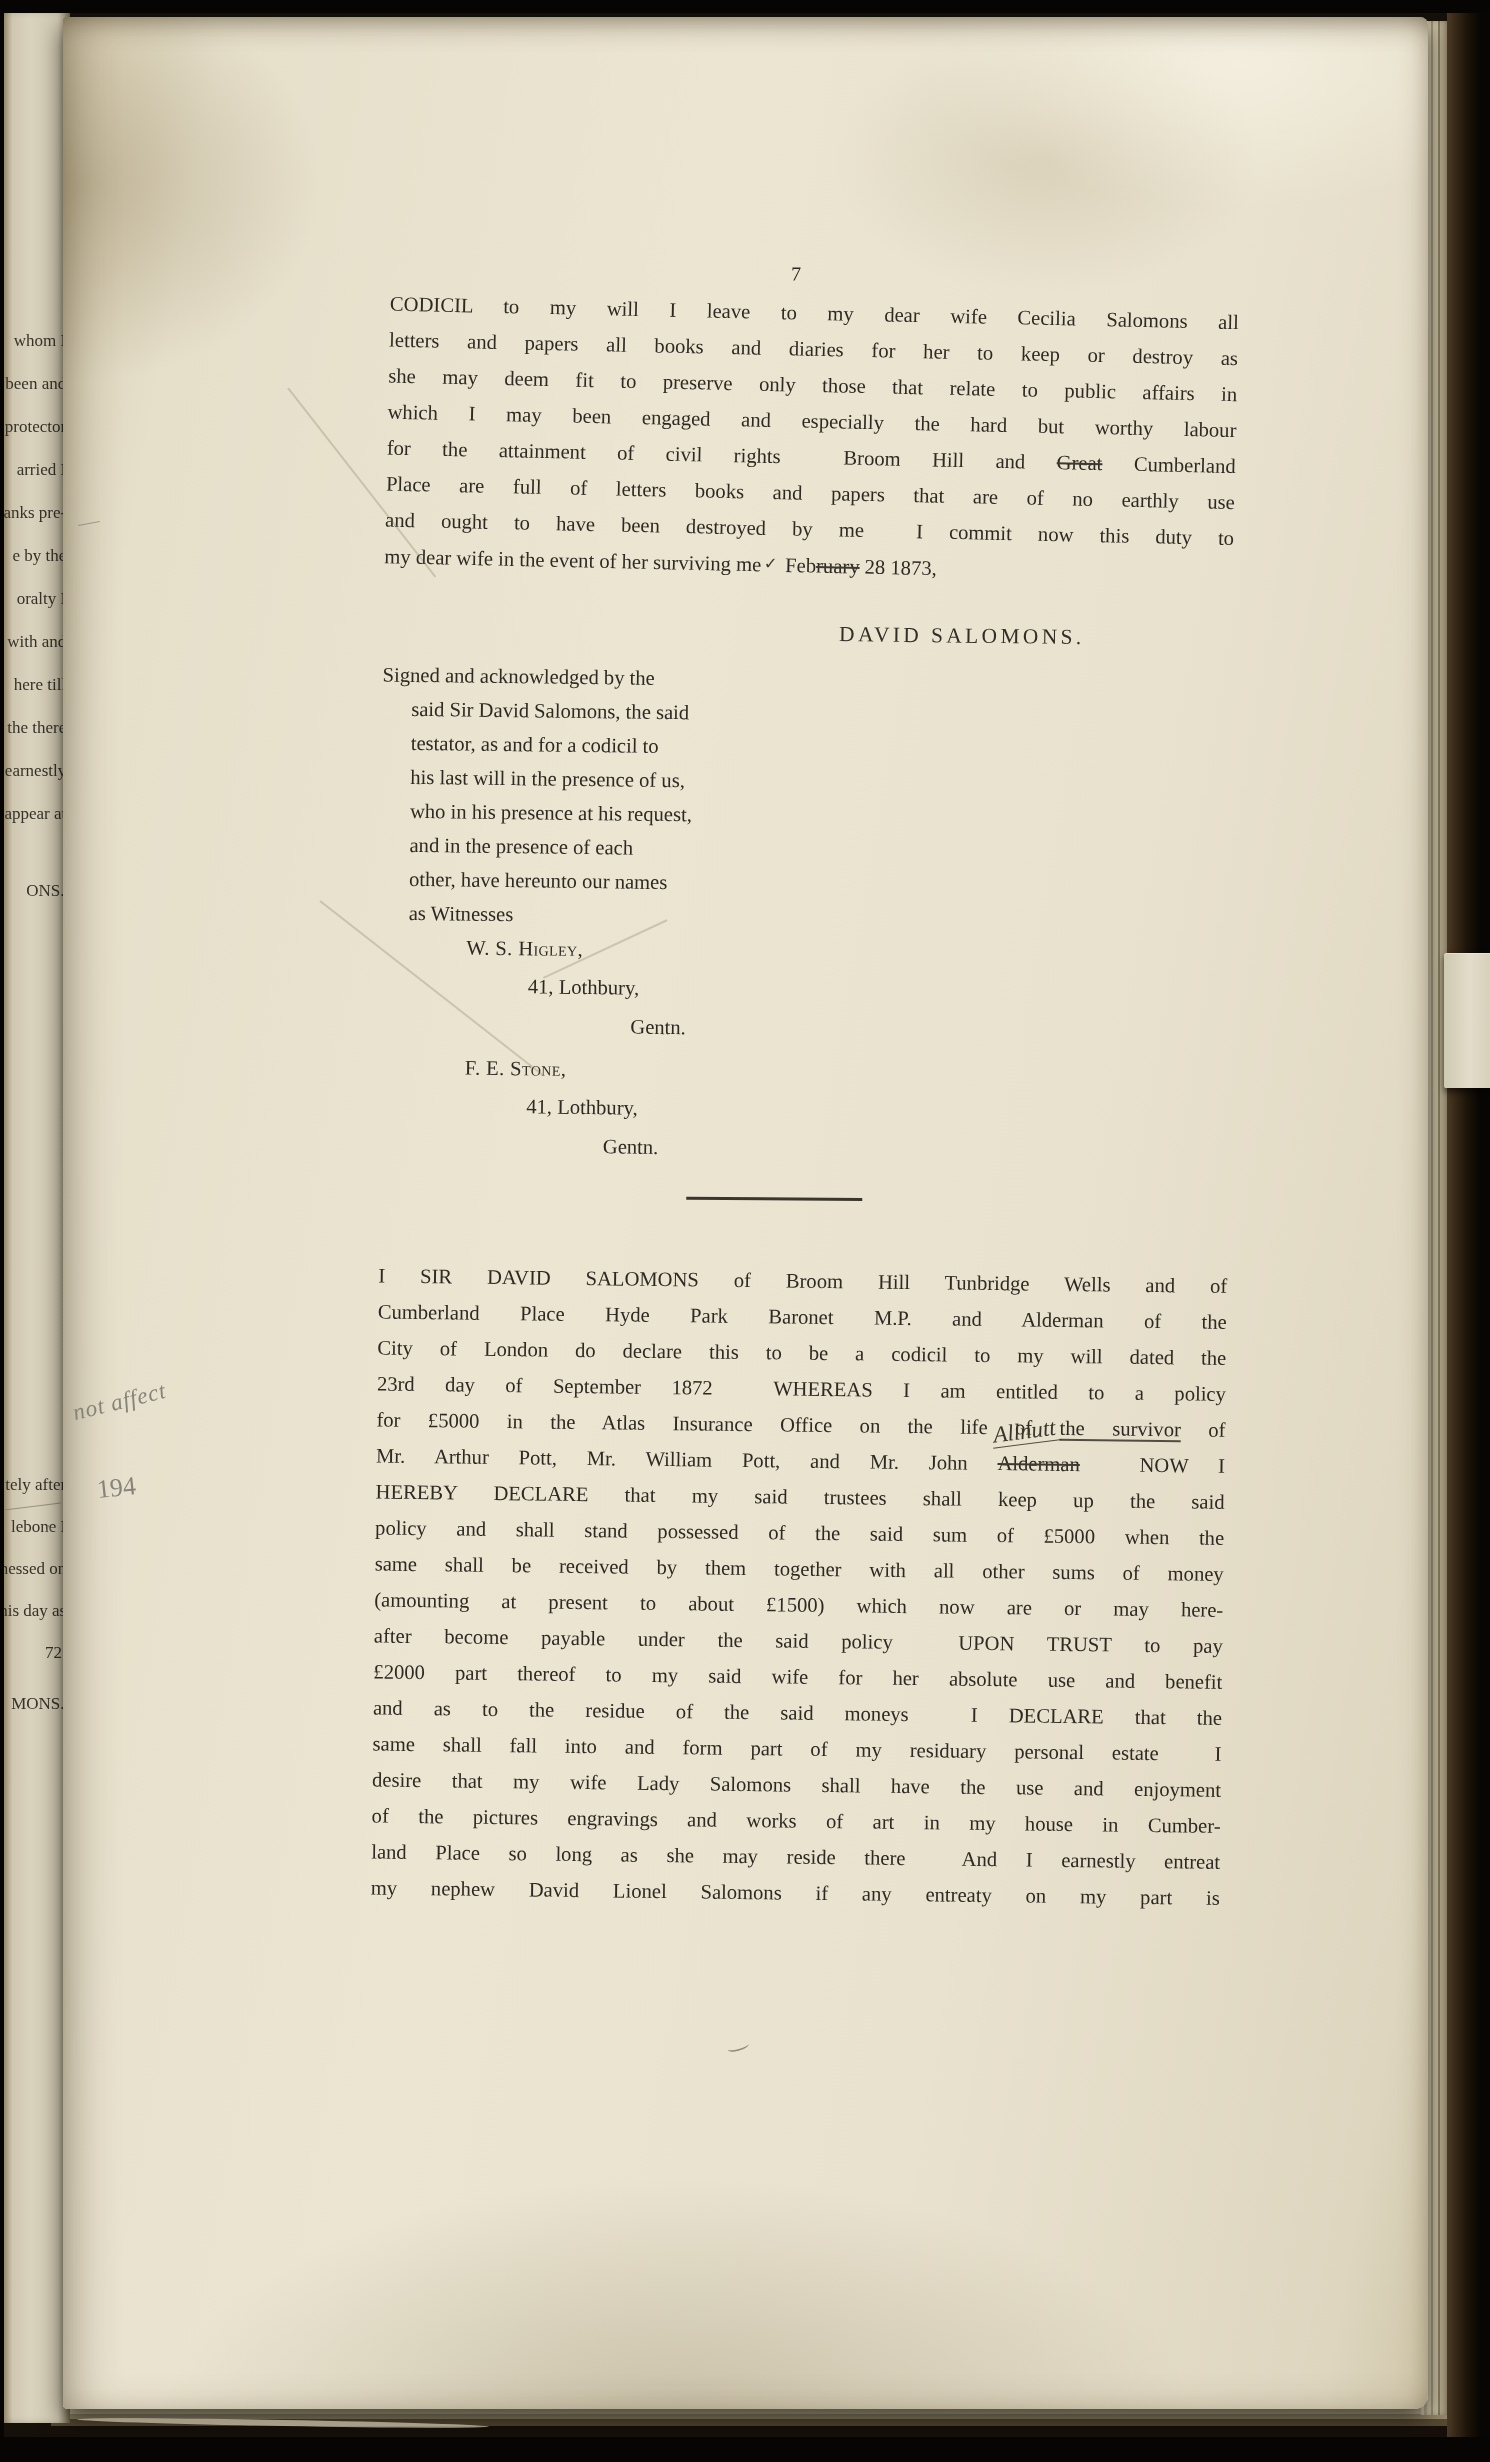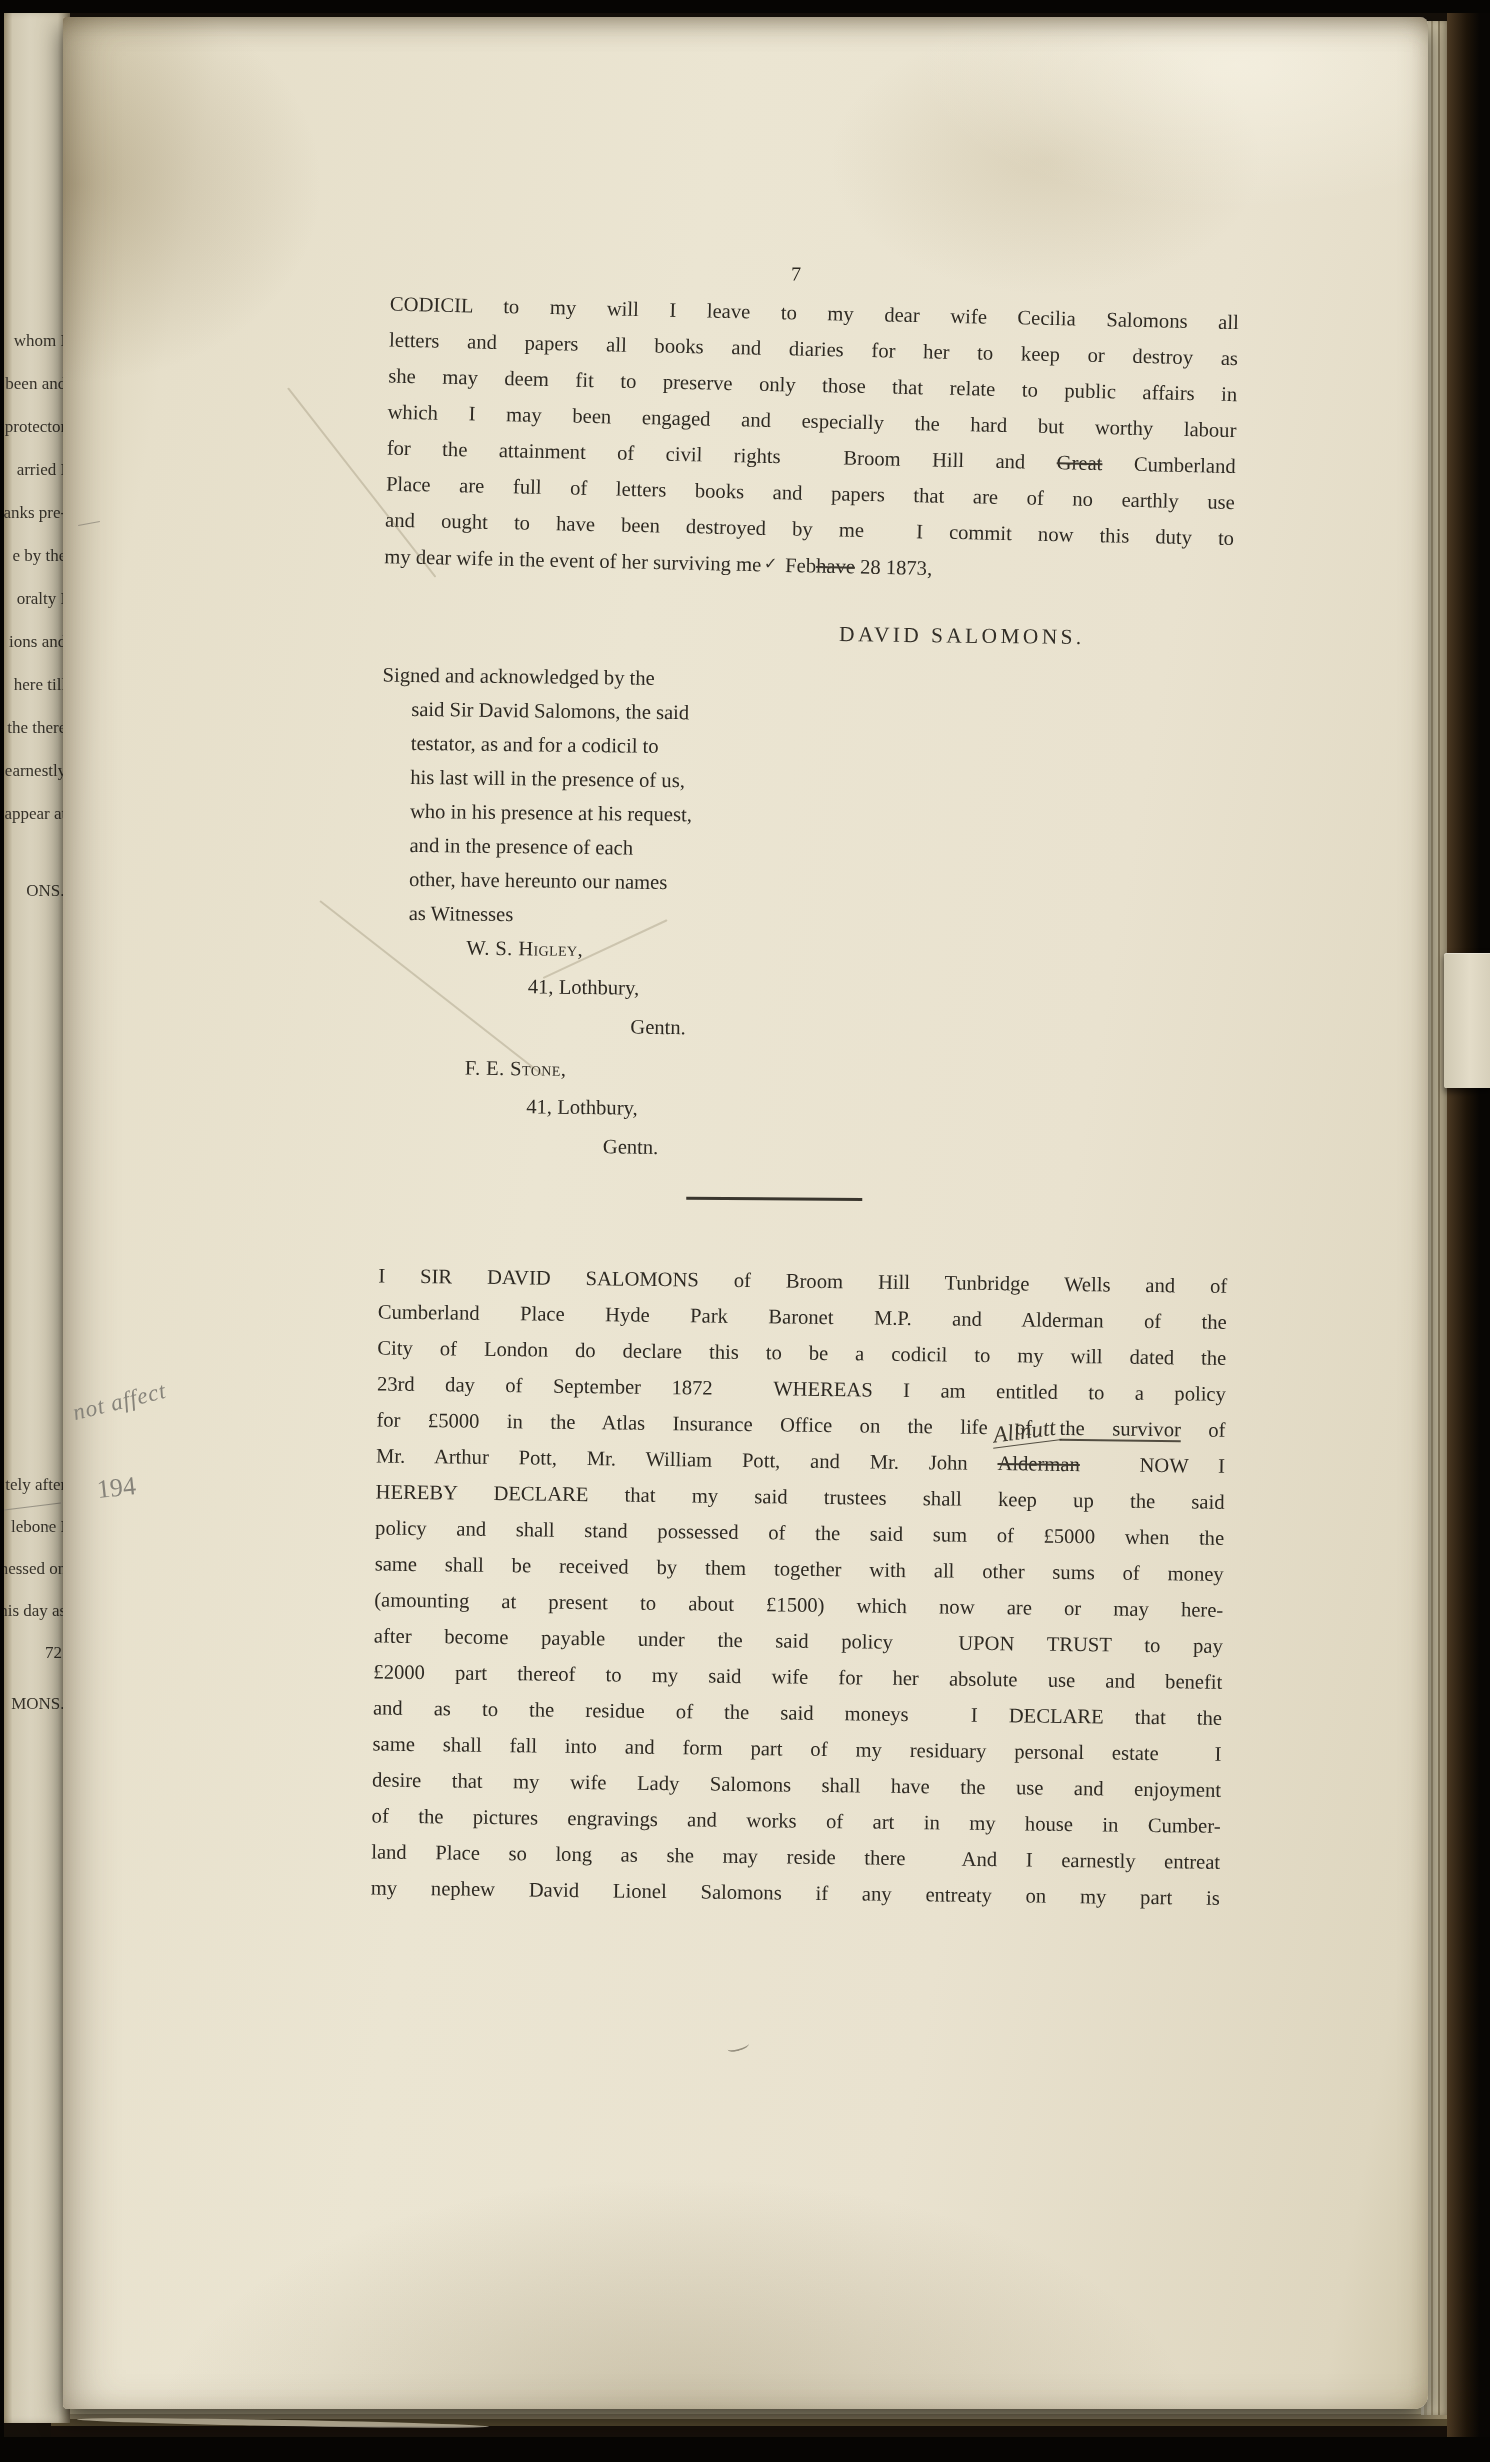--- a/index.html
+++ b/index.html
@@ -118,21 +118,21 @@
 
   <div class="prev-page">
     <div class="frag-col top">
       <div>whom I</div>
       <div>been and</div>
       <div>protector</div>
       <div>arried I</div>
       <div>anks pre-</div>
       <div>e by the</div>
       <div>oralty I</div>
-      <div>ions and</div>
+      <div>with and</div>
       <div>here till</div>
       <div>the there</div>
       <div>earnestly</div>
       <div>appear at</div>
     </div>
     <div class="frag-ons">ONS.</div>
     <div class="frag-col bottom">
       <div>tely after</div>
       <div>lebone  I</div>
       <div>nessed on</div>
@@ -150,21 +150,21 @@
       <div class="page-number">7</div>
 
       <div class="para para1">
         <div class="line just"><span>CODICIL to my will I leave to my dear wife Cecilia Salomons all</span></div>
         <div class="line just"><span>letters and papers all books and diaries for her to keep or destroy as</span></div>
         <div class="line just"><span>she may deem fit to preserve only those that relate to public affairs in</span></div>
         <div class="line just"><span>which I may been engaged and especially the hard but worthy labour</span></div>
         <div class="line just"><span>for the attainment of civil rights&nbsp; Broom Hill and </span><span class="strike">Great</span><span> Cumberland</span></div>
         <div class="line just"><span>Place are full of letters books and papers that are of no earthly use</span></div>
         <div class="line just"><span>and ought to have been destroyed by me&nbsp; I commit now this duty to</span></div>
-        <div class="line"><span>my dear wife in the event of her surviving me</span><span class="ins-mark">✓</span><span>&nbsp;Feb</span><span class="strike">have</span><span> 28 1873,</span></div>
+        <div class="line"><span>my dear wife in the event of her surviving me</span><span class="ins-mark">✓</span><span>&nbsp;Feb</span><span class="strike">ruary</span><span> 28 1873,</span></div>
       </div>
 
       <div class="signature">DAVID SALOMONS.</div>
 
       <div class="attestation">
         <div class="att-line first">Signed and acknowledged by the</div>
         <div class="att-line">said Sir David Salomons, the said</div>
         <div class="att-line">testator, as and for a codicil to</div>
         <div class="att-line">his last will in the presence of us,</div>
         <div class="att-line">who in his presence at his request,</div>

